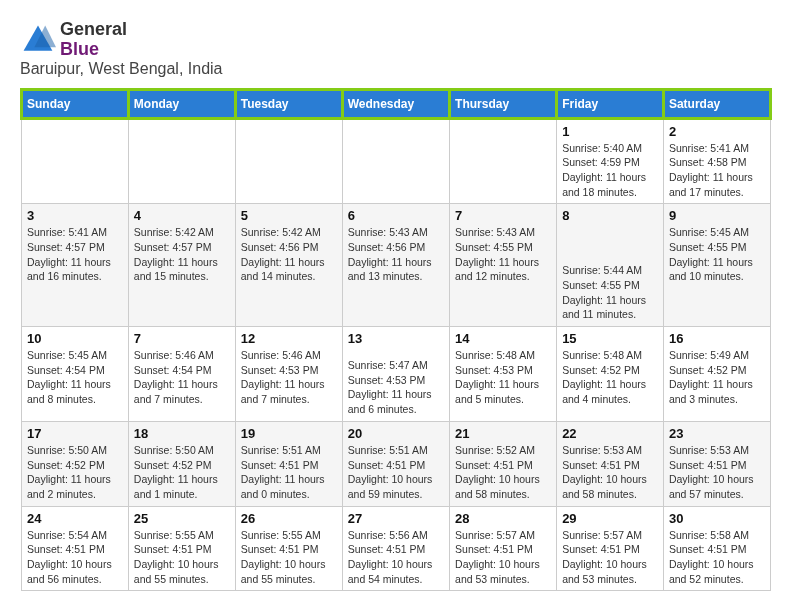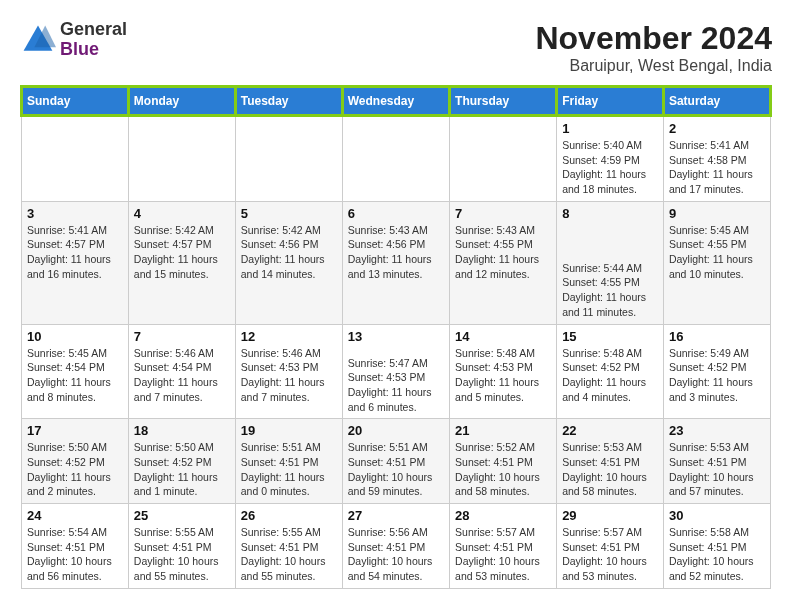--- a/index.html
+++ b/index.html
@@ -8,20 +8,21 @@
       background: #fff;
       width: 792px;
       min-height: 612px;
       padding: 20px;
     }
     .header-area {
       display: flex;
       justify-content: space-between;
       align-items: flex-start;
       margin-bottom: 10px;
+      flex-direction: column;
     }
     .logo {
       display: flex;
       align-items: center;
       gap: 4px;
     }
     .logo-text {
       font-size: 18px;
       font-weight: bold;
       line-height: 1.1;
@@ -92,21 +93,20 @@
     <svg class="logo-icon" viewBox="0 0 40 40">
       <polygon points="20,4 36,32 4,32" fill="#2a7dd4"></polygon>
       <polygon points="28,4 40,28 16,28" fill="#1a5fa8" opacity="0.5"></polygon>
     </svg>
     <div class="logo-text">
       <div><span class="general">General</span></div>
       <div><span class="blue">Blue</span></div>
     </div>
   </div>
   <div class="title-area">
-    <div class="month-title">November 2024</div>
     <div class="location">Baruipur, West Bengal, India</div>
   </div>
 </div>
 
 <table class="calendar">
   <thead>
     <tr>
     <th>Sunday</th>
         <th>Monday</th>
         <th>Tuesday</th>

